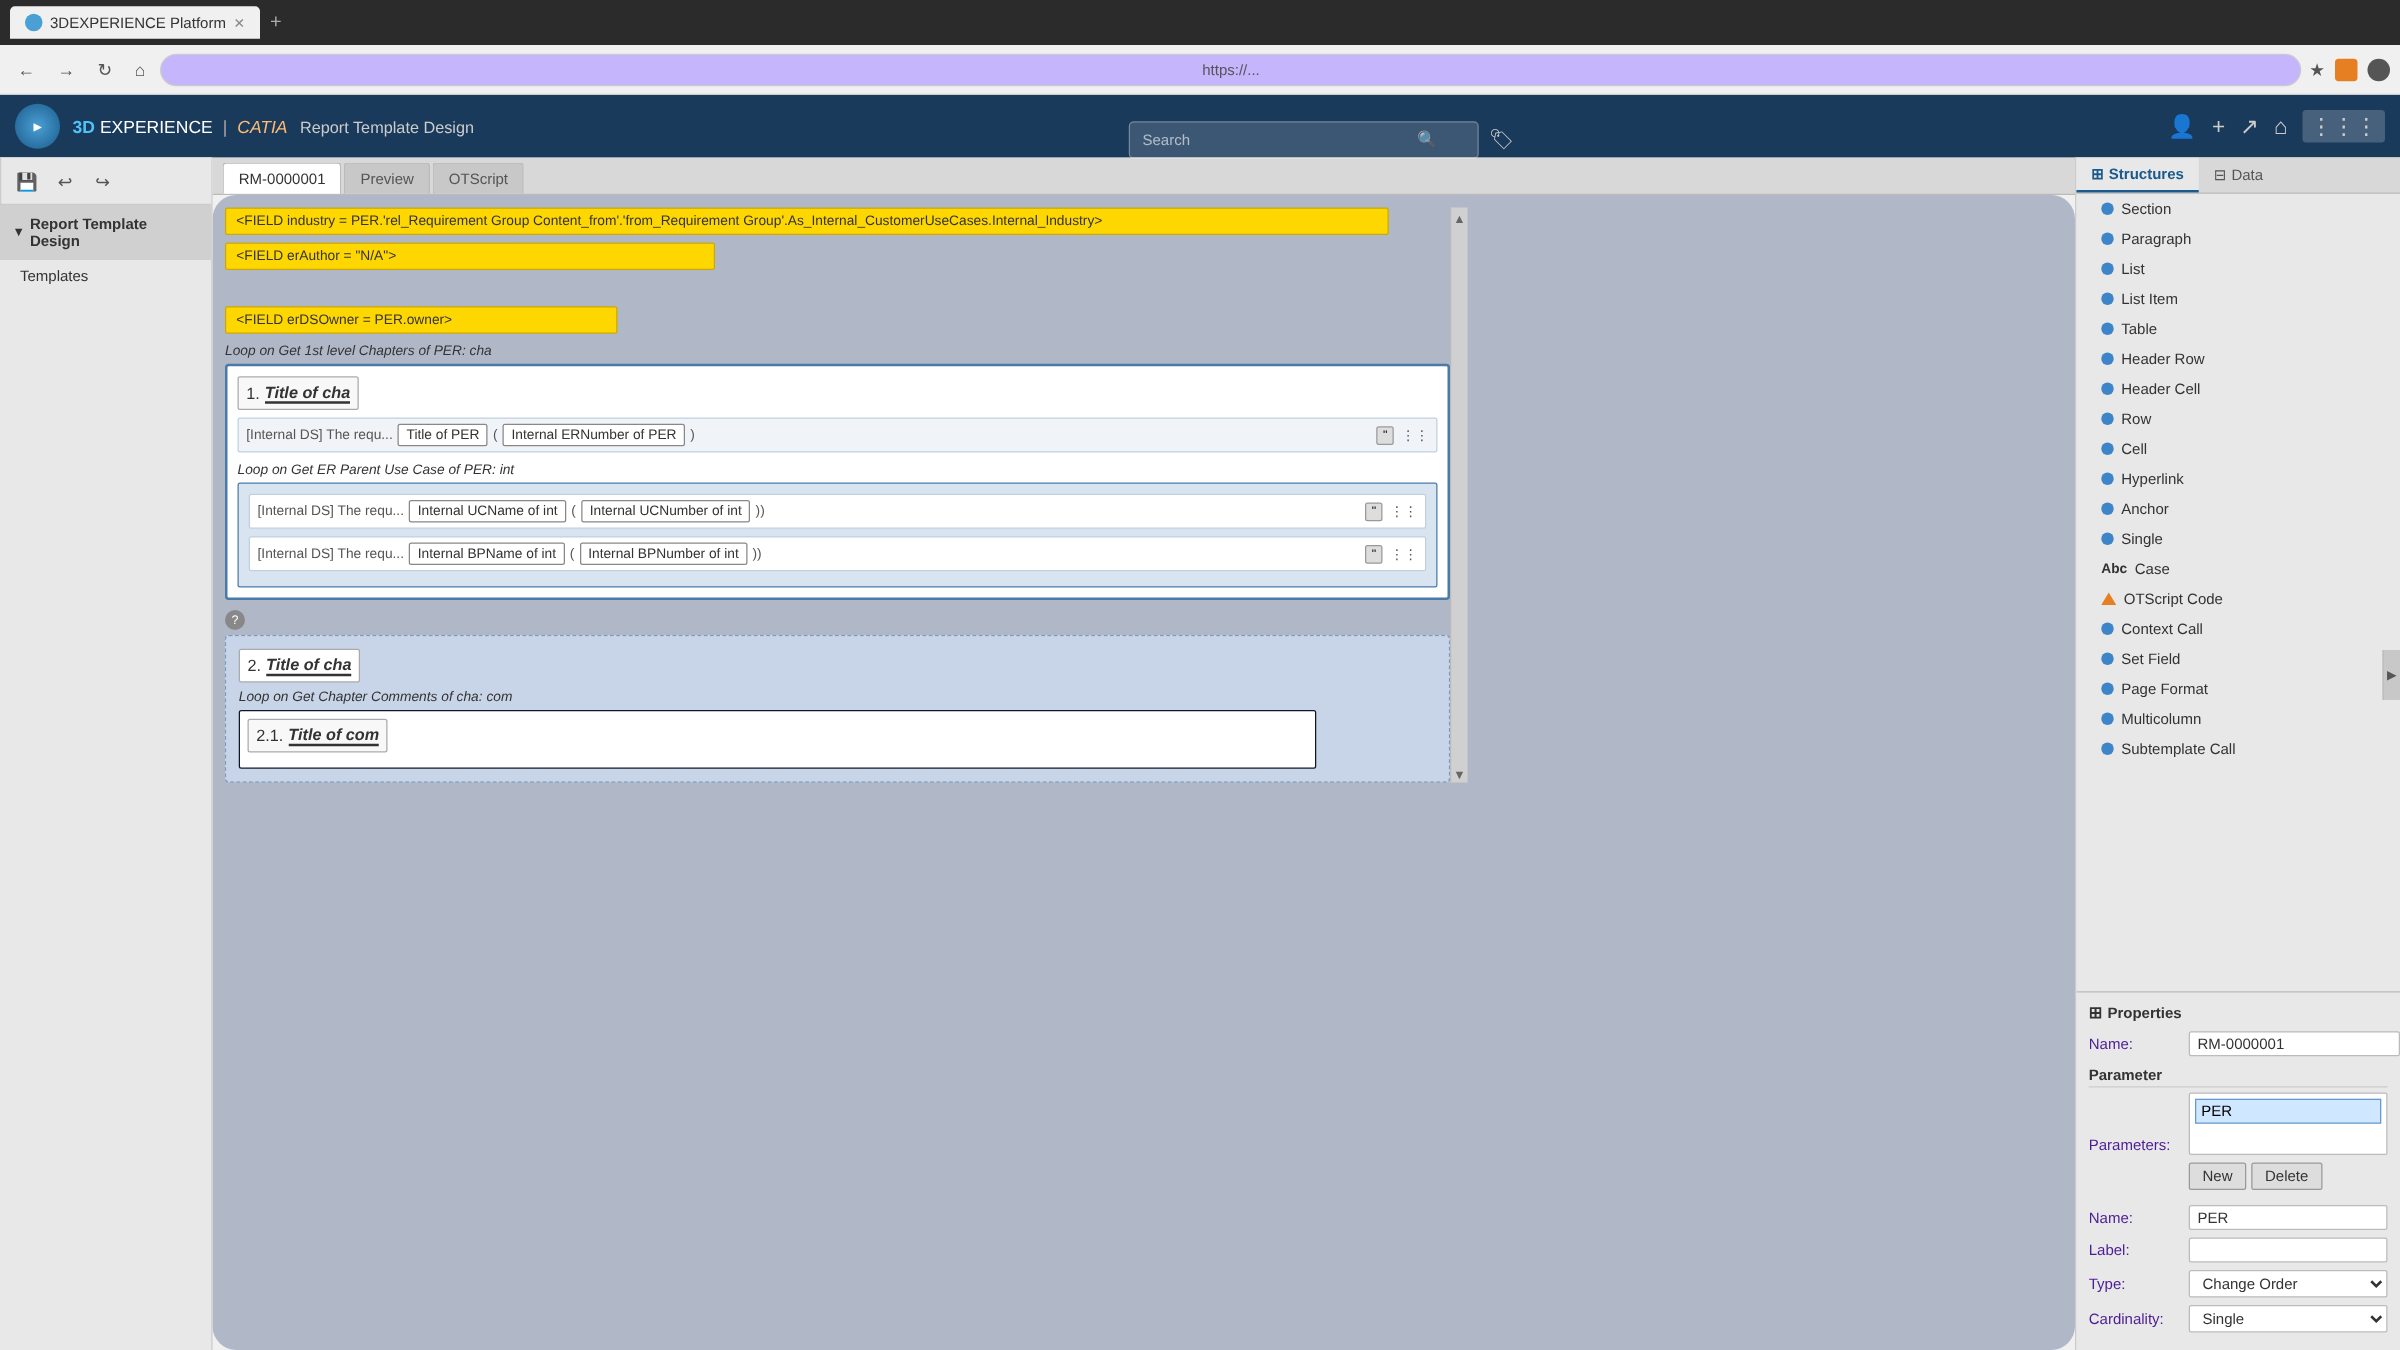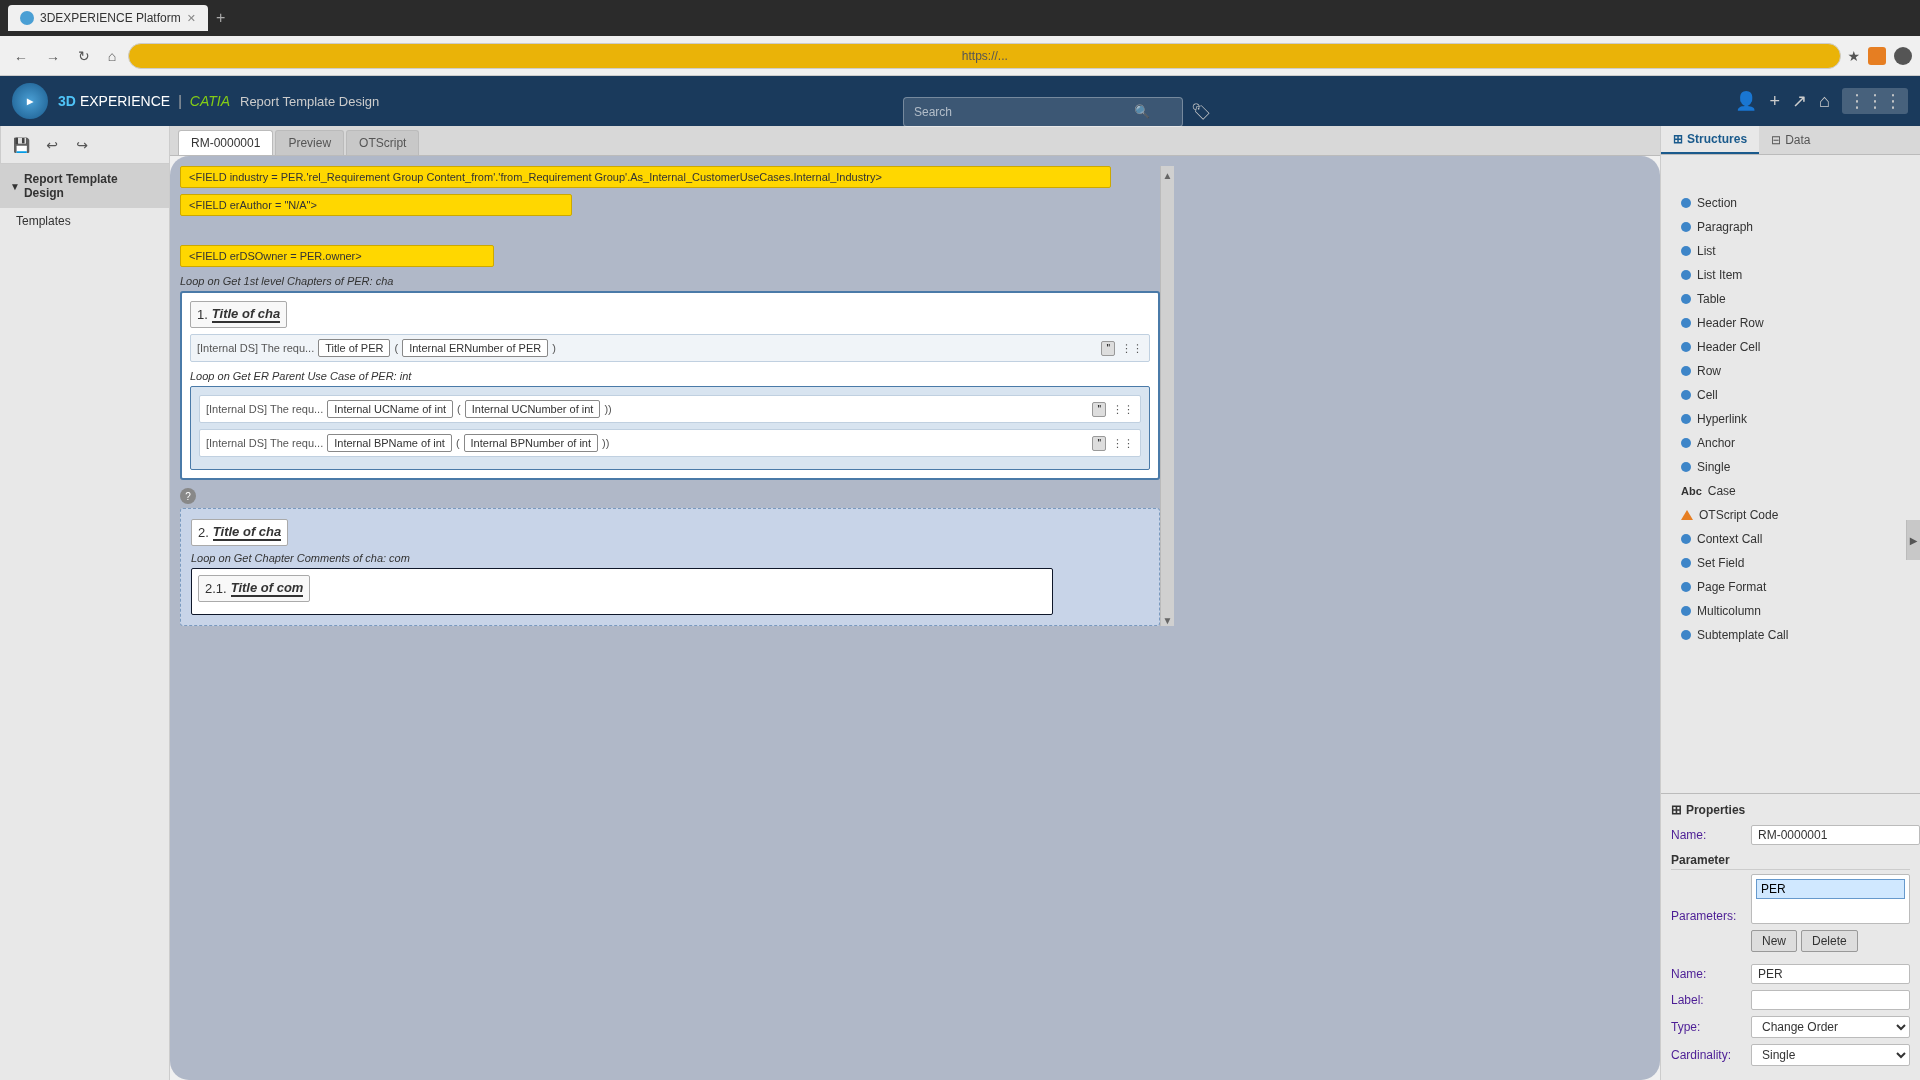--- a/index.html
+++ b/index.html
@@ -19,21 +19,21 @@
     .toolbar-icons { display: flex; gap: 8px; align-items: center; }
     .toolbar-icon { color: #555; font-size: 14px; cursor: pointer; }
 
     
     .app-header { background: #1a3a5c; height: 50px; display: flex; align-items: center; padding: 0 12px; gap: 10px; }
     .app-logo { width: 36px; height: 36px; background: radial-gradient(circle, #4a9fd4, #1a5a8c); border-radius: 50%; display: flex; align-items: center; justify-content: center; color: white; font-size: 10px; font-weight: bold; }
     .app-brand { color: white; font-size: 14px; display: flex; align-items: center; gap: 4px; }
     .brand-3d { font-weight: bold; color: #4fc3f7; }
     .brand-exp { color: white; font-weight: 300; }
     .brand-separator { color: #aaa; margin: 0 4px; }
-    .brand-catia { color: #84cc16; font-style: italic; }
+    .brand-catia { color: #fdba74; font-style: italic; }
     .app-title { color: #ccc; font-size: 13px; }
     .header-search { margin-left: auto; display: flex; align-items: center; margin-top: 21px; }
     .search-box { width: 280px; height: 30px; background: rgba(255,255,255,0.15); border: 1px solid rgba(255,255,255,0.3); border-radius: 4px; padding: 0 30px 0 10px; color: white; font-size: 12px; display: flex; align-items: center; position: relative; }
     .search-box input { background: none; border: none; color: white; font-size: 12px; width: 100%; outline: none; }
     .search-box input::placeholder { color: rgba(255,255,255,0.6); }
     .header-right-icons { display: flex; align-items: center; gap: 12px; margin-left: 12px; }
     .header-right-icons span { color: #ccc; font-size: 16px; cursor: pointer; }
 
     
     .main-layout { display: flex; height: calc(1080px - 126px); }
@@ -105,21 +105,21 @@
     <span class="tab-close">✕</span>
   </div>
   <span class="new-tab-btn">+</span>
 </div>
 
 <div class="browser-toolbar">
   <button class="nav-btn">←</button>
   <button class="nav-btn">→</button>
   <button class="nav-btn">↻</button>
   <button class="nav-btn">⌂</button>
-  <div class="address-bar" style="flex:1; display:flex; align-items:center; background:#eab308; border:1px solid #ccc; border-radius:13px; padding:0 10px; height:26px;justify-content:center;">
+  <div class="address-bar" style="flex:1; display:flex; align-items:center; background:#c4b5fd; border:1px solid #ccc; border-radius:13px; padding:0 10px; height:26px;justify-content:center;">
     <span style="color:#555;font-size:12px;margin:0 auto;">https://...</span>
   </div>
   <div class="toolbar-icons">
     <span class="toolbar-icon">★</span>
     <span class="toolbar-icon" style="width:18px;height:18px;background:#e67e22;border-radius:3px;display:inline-block;"></span>
     <span class="toolbar-icon" style="width:18px;height:18px;background:#555;border-radius:50%;display:inline-block;"></span>
   </div>
 </div>
 
 <div class="app-header">
@@ -278,21 +278,21 @@
       <div class="panel-tab active">
         <span style="font-size:12px;">⊞</span>
         <span>Structures</span>
       </div>
       <div class="panel-tab">
         <span style="font-size:12px;">⊟</span>
         <span>Data</span>
       </div>
     </div>
 
-    <div style="flex:1;overflow-y:auto;margin-top:36px;">
+    <div style="flex:1;overflow-y:auto;">
       <div class="structure-item">
         <span class="struct-dot" style="background:#3d85c8;"></span>
         <span>Section</span>
       </div>
       <div class="structure-item">
         <span class="struct-dot" style="background:#3d85c8;"></span>
         <span>Paragraph</span>
       </div>
       <div class="structure-item">
         <span class="struct-dot" style="background:#3d85c8;"></span>

